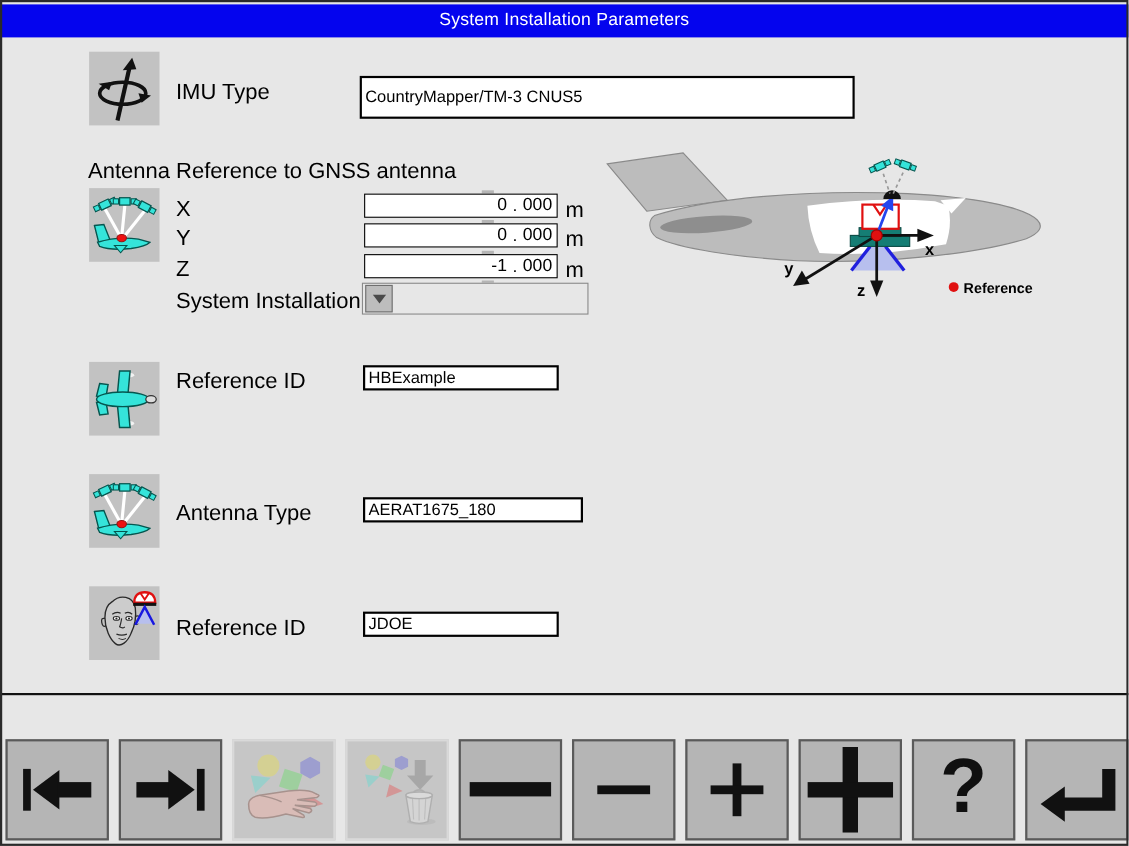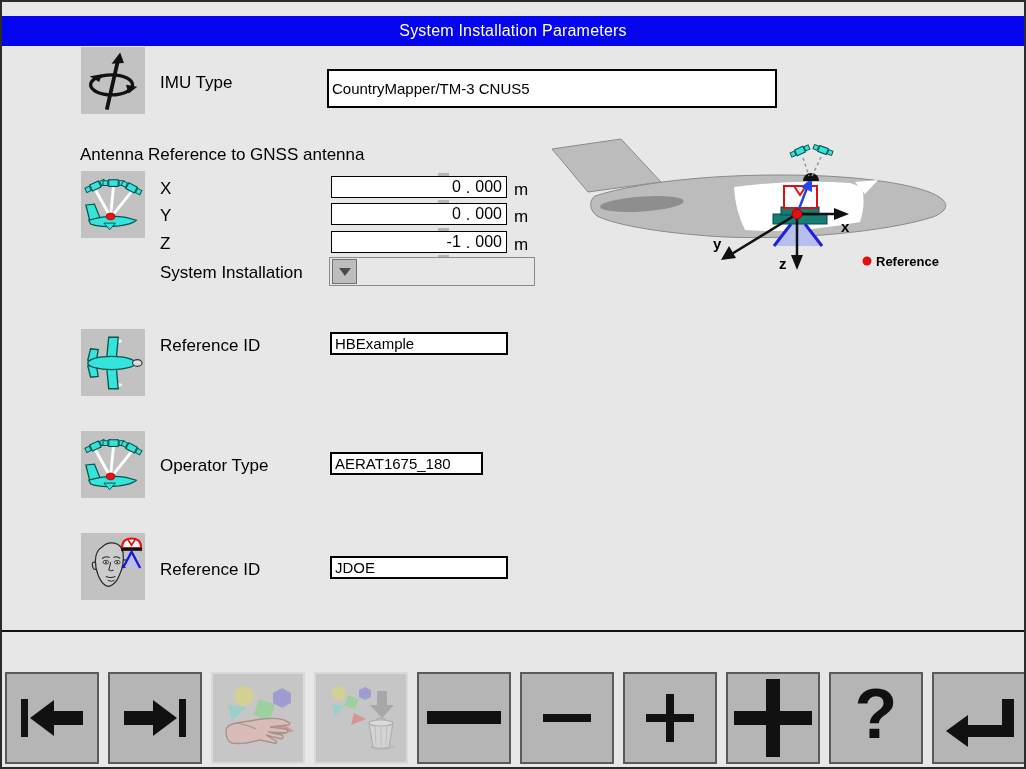--- a/index.html
+++ b/index.html
@@ -8,30 +8,30 @@
     position:relative;
     font-family:"Liberation Sans", sans-serif;
     background:#e7e7e7;
     color:#000;
   }
   .frame {
     position:absolute; inset:0; border:2px solid #2a2a2a;
     pointer-events:none; z-index:60;
   }
   .titlebar {
-    position:absolute; left:0; top:16px; width:1026px; height:30px;
+    position:absolute; left:0; top:4px; width:1026px; height:30px;
     background:#0404ee; display:flex; align-items:center; justify-content:center;
   }
   .titlebar .title { color:#fff; font-size:16px; letter-spacing:.2px; }
 
   .icon-tile {
     position:absolute; width:64px; height:67px; background:#c2c2c2;
     display:flex; align-items:center; justify-content:center;
   }
-  .lbl { position:absolute; font-size:17px; color:#000; white-space:nowrap; }
+  .lbl { position:absolute; font-size:20px; color:#000; white-space:nowrap; }
 
   .text-input {
     position:absolute; border:2px solid #000; background:#fff;
     font-family:"Liberation Sans", sans-serif; font-size:15px;
     padding:0 3px; color:#000; outline:none;
   }
 
   .num-field {
     position:absolute; width:176px; height:22px; background:#fff;
     border:1px solid #000; display:flex; align-items:center;
@@ -221,22 +221,22 @@
     <line x1="51" y1="19" x2="31" y2="44" stroke="#fff" stroke-width="3"></line>
     <polygon points="3,33 12,32 18,47 7,49" fill="#35e4da" stroke="#05564f" stroke-width="1.3"></polygon>
     <path d="M 6,49 Q 25,43 45,46 L 56,49 Q 52,53 38,55 Q 18,57 8,53 Z" fill="#35e4da" stroke="#05564f" stroke-width="1.3"></path>
     <polygon points="22,52 34,52 28,59" fill="#35e4da" stroke="#05564f" stroke-width="1"></polygon>
     <ellipse cx="29" cy="45" rx="4.5" ry="3.5" fill="#ee1111" stroke="#991111"></ellipse>
     <use href="#sat" transform="translate(13,13) rotate(-25)"></use>
     <use href="#sat" transform="translate(32,10)"></use>
     <use href="#sat" transform="translate(51,15) rotate(28)"></use>
   </svg>
 </div>
-<div class="lbl" style="left:160px; top:456px;">Operator Type</div>
-<input class="text-input" style="left: 330px; top: 452px; width: 153px; height: 23px;" value="AERAT1675_180">
+<div class="lbl" style="left:160px; top:456px;">Antenna Type</div>
+<input class="text-input" style="left: 330px; top: 452px; width: 200px; height: 23px;" value="AERAT1675_180">
 
 <div class="icon-tile" style="left:81px; top:533px;">
   <svg width="60" height="64" viewBox="0 0 63 66">
     <path d="M 20,12 C 27,5 40,6 42,18 C 43,26 42,34 38,42 C 35,50 28,56 23,52 C 18,48 13,38 13,27 C 13,19 15,15 20,12 Z" fill="#cccccc" stroke="#2a2a2a" stroke-width="1.3"></path>
     <path d="M 42,26 q 5,-2 4,4 q -1,5 -5,3" fill="none" stroke="#2a2a2a" stroke-width="1.2"></path>
     <path d="M 13,28 q -4,-1 -3,4 q 1,5 4,3" fill="none" stroke="#2a2a2a" stroke-width="1.2"></path>
     <path d="M 20,24 q 4,-3 8,-1" fill="none" stroke="#2a2a2a" stroke-width="1.2"></path>
     <path d="M 32,23 q 4,-2 7,1" fill="none" stroke="#2a2a2a" stroke-width="1.2"></path>
     <ellipse cx="24" cy="28" rx="3" ry="1.8" fill="#fff" stroke="#2a2a2a" stroke-width="1"></ellipse>
     <ellipse cx="36" cy="28" rx="3" ry="1.8" fill="#fff" stroke="#2a2a2a" stroke-width="1"></ellipse>

